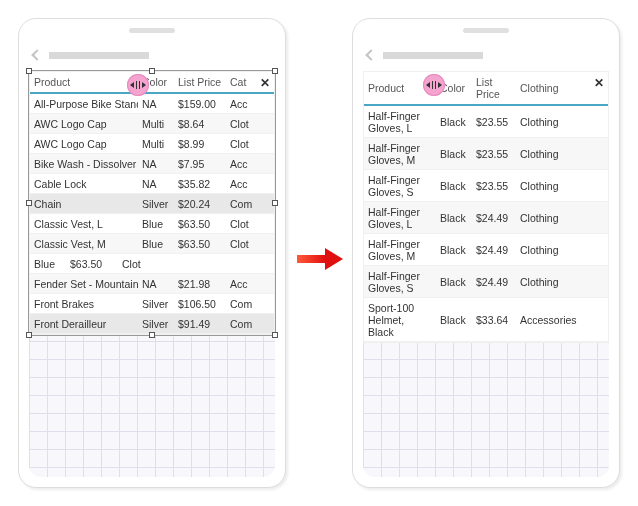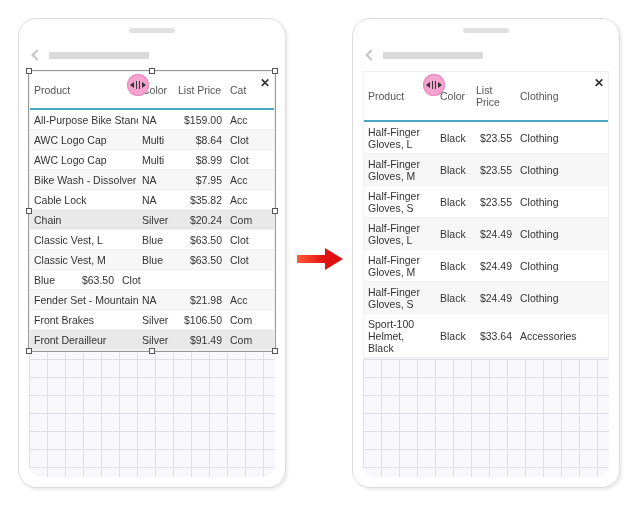--- a/index.html
+++ b/index.html
@@ -85,40 +85,40 @@
   .h-mr { top: 50%; right: -4px; transform: translateY(-50%); }
   .h-mt { left: 50%; top: -4px; transform: translateX(-50%); }
   .h-mb { left: 50%; bottom: -4px; transform: translateX(-50%); }
   .thead-row {
     display: flex;
     border-bottom: 2px solid #4aa6c4;
     position: relative;
     align-items: center;
   }
   .th {
-    padding: 12px 4px;
+    padding: 4px 4px;
     color: #555;
     white-space: normal;
     overflow: hidden;
   }
   .tbody .tr {
     display: flex;
     border-bottom: 1px solid #f0f0f0;
     align-items: center;
   }
   .tbody .tr:nth-child(even) { background: #f7f7f7; }
   .highlight-row { background: #e8e8e8 !important; }
   .td {
     padding: 3.5px 4px;
     white-space: nowrap;
     overflow: hidden;
     text-overflow: clip;
   }
   .cell-wrap { white-space: normal; }
-  .price { text-align: right; }
+  .price { text-align: left; }
   .close-x {
     position: absolute;
     right: 4px; top: 4px;
     font-size: 12px;
     color: #333;
     font-weight: bold;
   }
   .drag-badge {
     position: absolute;
     width: 22px; height: 22px;

